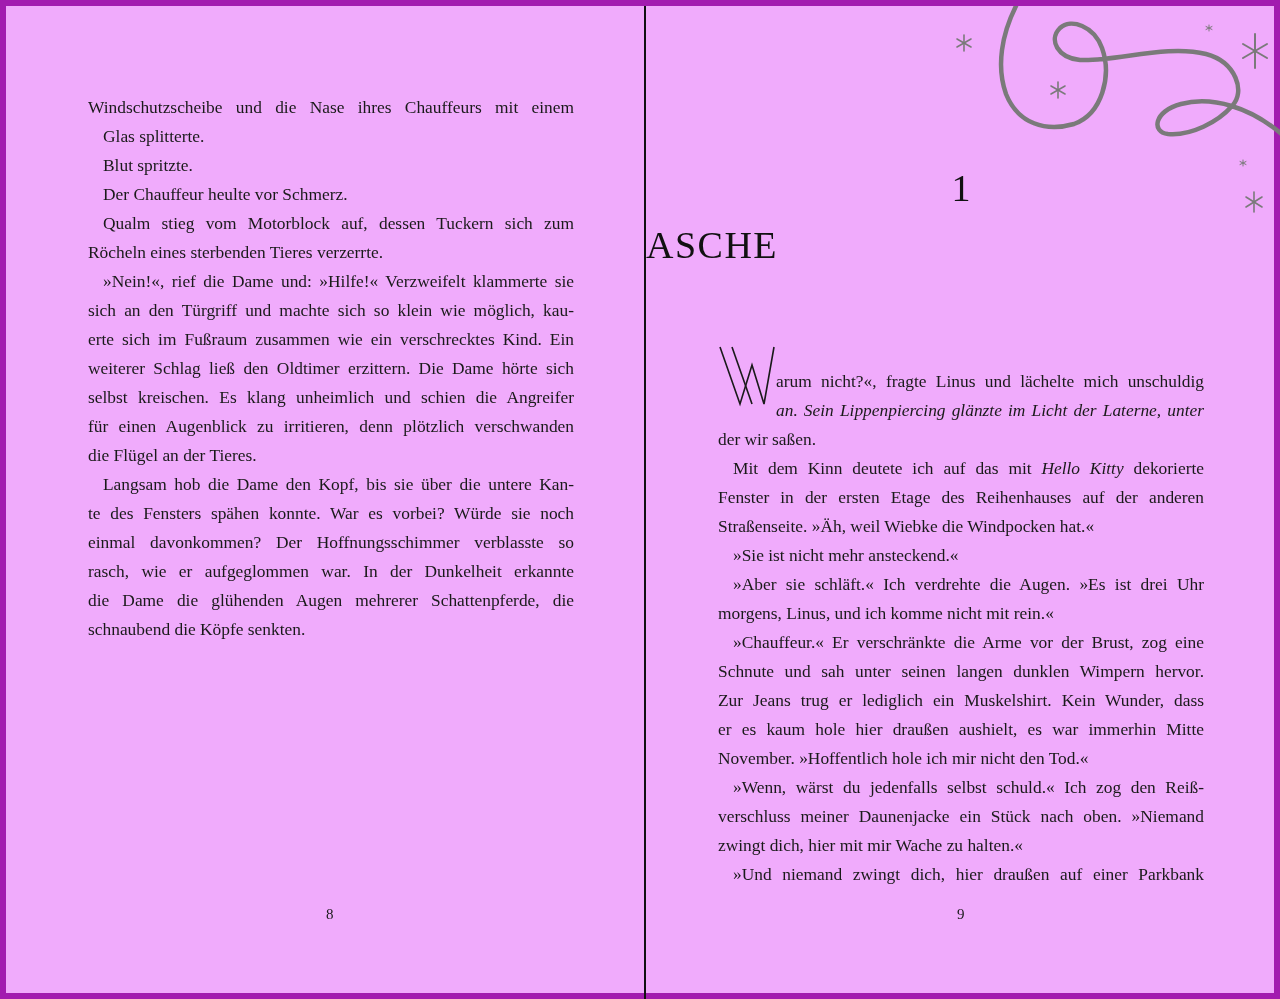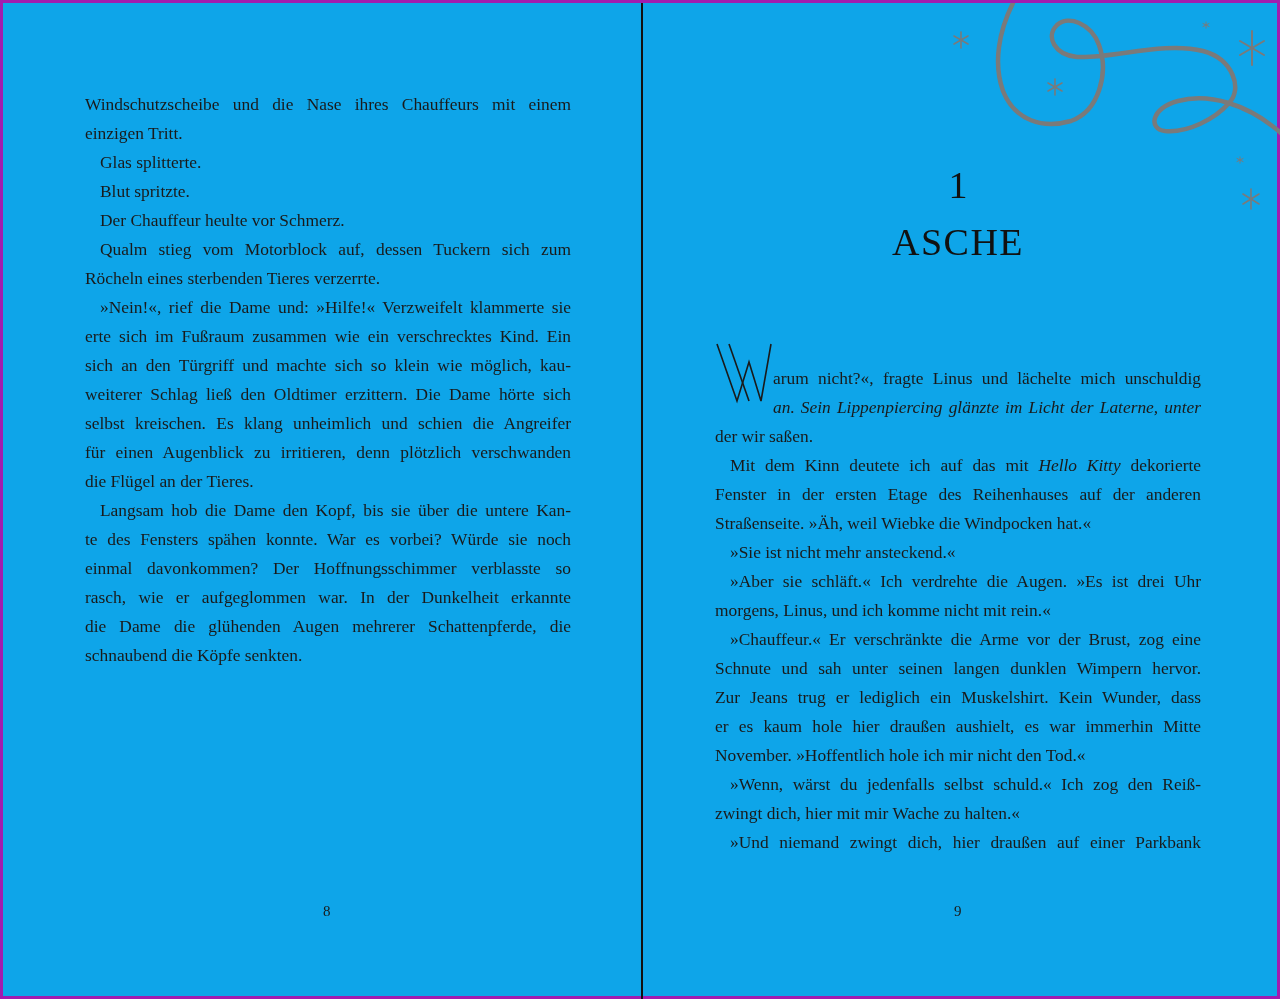--- a/index.html
+++ b/index.html
@@ -1,19 +1,19 @@
 <!DOCTYPE html>
 <html><head>
 <meta charset="utf-8">
 <style>
   html, body { margin: 0; padding: 0; background: #ffffff; }
   body { width: 1280px; height: 999px; position: relative; overflow: hidden; }
   .spread {
     position: absolute; left: 0; top: 0; width: 1280px; height: 999px;
-    box-sizing: border-box; border: 3px solid #a21caf; background: #0ea5e9;
+    box-sizing: border-box; border: 6px solid #a21caf; background: #f0abfc;
   }
   .divider { position: absolute; left: 638px; top: 0; width: 2px; height: 999px; background: #111; }
   .page { position: absolute; top: 0; height: 999px; }
   .page-left { left: 0; width: 638px; }
   .page-right { left: 640px; width: 640px; }
 
   .text {
     position: absolute;
     font-family: "Liberation Serif", "DejaVu Serif", serif;
     font-size: 17.4px;
@@ -36,45 +36,44 @@
   }
   .pn-left { left: 320px; }
   .pn-right { left: 311px; }
 
   .chapter-number {
     position: absolute; left: 0; width: 630px; top: 160px; text-align: center;
     font-family: "Liberation Serif", "DejaVu Serif", serif;
     font-size: 38px; color: #111; font-weight: normal;
   }
   .chapter-title {
-    position: absolute; left: 0; width: 630px; top: 217px; text-align: center;
+    position: absolute; left: 0; width: 630px; top: 217px; text-align: left;
     font-family: "Liberation Serif", "DejaVu Serif", serif;
     font-size: 38px; letter-spacing: 1.5px; color: #111; font-weight: normal;
   }
   .dropcap { position: absolute; left: 72px; top: 339px; width: 58px; height: 62px; }
   .deco { position: absolute; left: 0; top: 0; width: 640px; height: 260px; pointer-events: none; }
   em { font-style: italic; }
 </style>
 </head>
 <body>
 
 <div class="spread">
 
   <div class="page page-left">
     <div class="text left-text" id="left-text">
         <span class="line">Windschutzscheibe und die Nase ihres Chauffeurs mit einem</span>
-        <span class="line last">einzigen Tritt.</span>
         <span class="line ind last">Glas splitterte.</span>
         <span class="line ind last">Blut spritzte.</span>
         <span class="line ind last">Der Chauffeur heulte vor Schmerz.</span>
         <span class="line ind">Qualm stieg vom Motorblock auf, dessen Tuckern sich zum</span>
         <span class="line last">Röcheln eines sterbenden Tieres verzerrte.</span>
         <span class="line ind">»Nein!«, rief die Dame und: »Hilfe!« Verzweifelt klammerte sie</span>
+        <span class="line">sich an den Türgriff und machte sich so klein wie möglich, kau-</span>
         <span class="line">erte sich im Fußraum zusammen wie ein verschrecktes Kind. Ein</span>
-        <span class="line">sich an den Türgriff und machte sich so klein wie möglich, kau-</span>
         <span class="line">weiterer Schlag ließ den Oldtimer erzittern. Die Dame hörte sich</span>
         <span class="line">selbst kreischen. Es klang unheimlich und schien die Angreifer</span>
         <span class="line">für einen Augenblick zu irritieren, denn plötzlich verschwanden</span>
         <span class="line last">die Flügel an der Tieres.</span>
         <span class="line ind">Langsam hob die Dame den Kopf, bis sie über die untere Kan-</span>
         <span class="line">te des Fensters spähen konnte. War es vorbei? Würde sie noch</span>
         <span class="line">einmal davonkommen? Der Hoffnungsschimmer verblasste so</span>
         <span class="line">rasch, wie er aufgeglommen war. In der Dunkelheit erkannte</span>
         <span class="line">die Dame die glühenden Augen mehrerer Schattenpferde, die</span>
         <span class="line last">schnaubend die Köpfe senkten.</span>
@@ -158,19 +157,20 @@
         <span class="line last">Straßenseite. »Äh, weil Wiebke die Windpocken hat.«</span>
         <span class="line ind last">»Sie ist nicht mehr ansteckend.«</span>
         <span class="line ind">»Aber sie schläft.« Ich verdrehte die Augen. »Es ist drei Uhr</span>
         <span class="line last">morgens, Linus, und ich komme nicht mit rein.«</span>
         <span class="line ind">»Chauffeur.« Er verschränkte die Arme vor der Brust, zog eine</span>
         <span class="line">Schnute und sah unter seinen langen dunklen Wimpern hervor.</span>
         <span class="line">Zur Jeans trug er lediglich ein Muskelshirt. Kein Wunder, dass</span>
         <span class="line">er es kaum hole hier draußen aushielt, es war immerhin Mitte</span>
         <span class="line last">November. »Hoffentlich hole ich mir nicht den Tod.«</span>
         <span class="line ind">»Wenn, wärst du jedenfalls selbst schuld.« Ich zog den Reiß-</span>
+        <span class="line">verschluss meiner Daunenjacke ein Stück nach oben. »Niemand</span>
         <span class="line last">zwingt dich, hier mit mir Wache zu halten.«</span>
         <span class="line ind">»Und niemand zwingt dich, hier draußen auf einer Parkbank</span>
       </div>
 
     <div class="page-number pn-right">9</div>
   </div>
 </div>
 
 </body></html>

